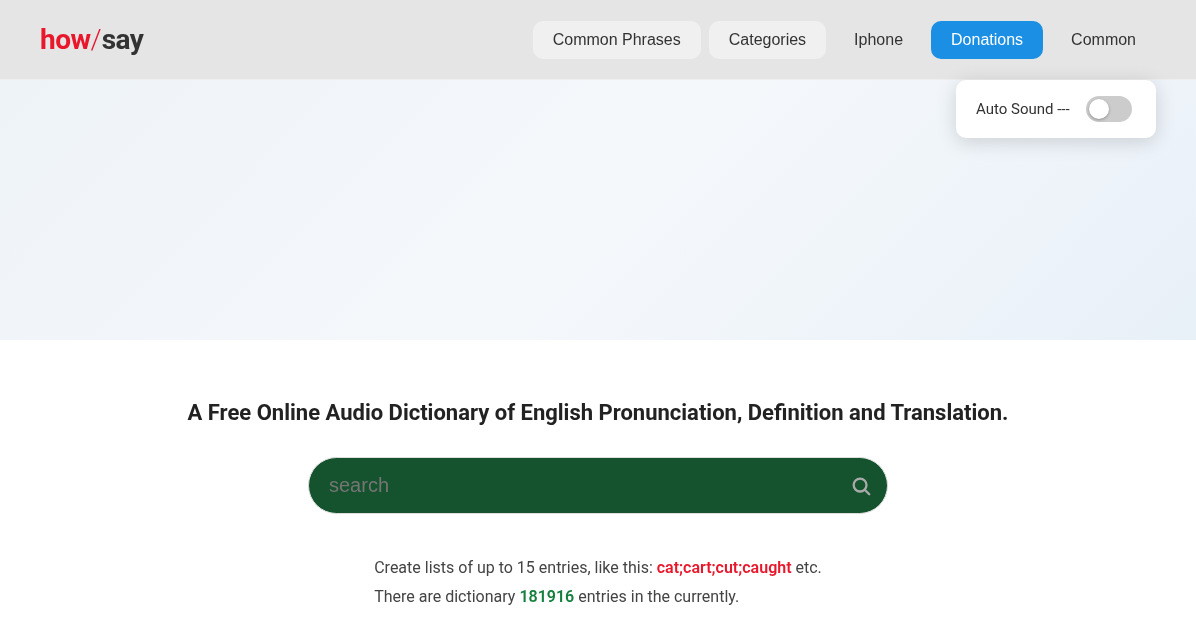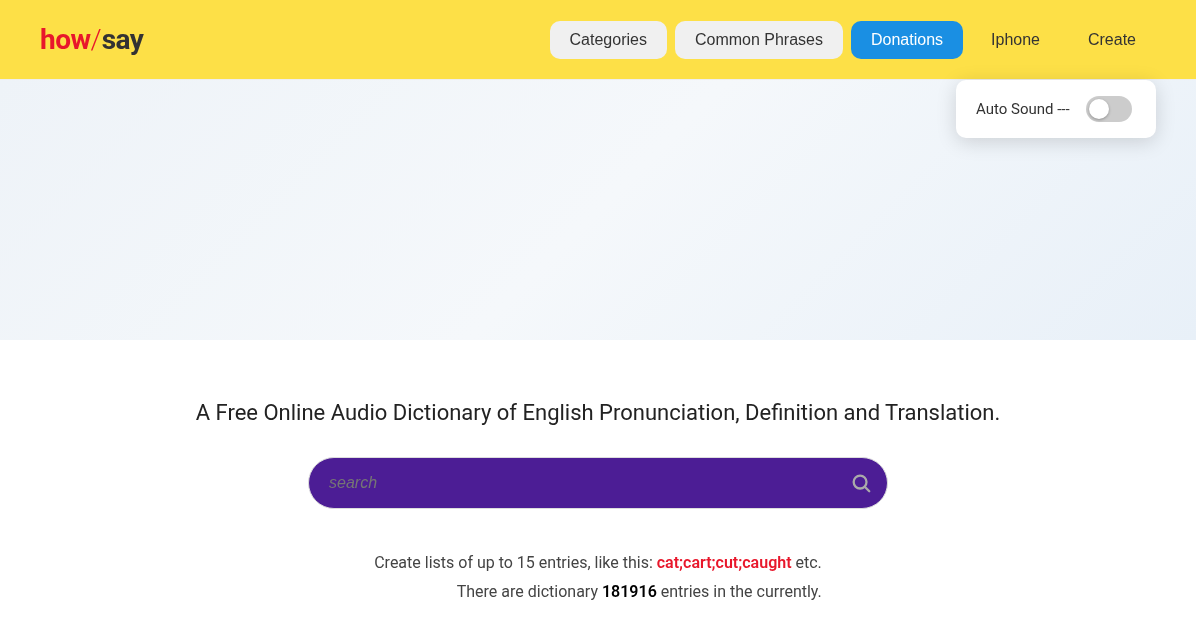--- a/index.html
+++ b/index.html
@@ -15,21 +15,21 @@
       min-height: 628px;
     }
 
     
     .header {
       display: flex;
       align-items: center;
       justify-content: space-between;
       padding: 0 40px;
       height: 80px;
-      background: #fde047;
+      background: #e5e5e5;
       border-bottom: 1px solid #eee;
       position: relative;
       z-index: 10;
     }
 
     .logo {
       display: flex;
       align-items: center;
     }
 
@@ -155,87 +155,86 @@
       display: flex;
       flex-direction: column;
       align-items: center;
     }
 
     .tagline {
       font-size: 22px;
       color: #222;
       text-align: left;
       margin-bottom: 32px;
-      font-weight: 400;
+      font-weight: 700;
     }
 
     .search-container {
       width: 580px;
       position: relative;
       margin-bottom: 40px;
     }
 
     .search-input {
       width: 100%;
       padding: 16px 50px 16px 20px;
       border: 1.5px solid #ddd;
       border-radius: 30px;
-      font-size: 16px;
+      font-size: 20px;
       color: #999;
       outline: none;
-      background: #4c1d95;
-      font-style: italic;
+      background: #14532d;
     }
 
     .search-icon-btn {
       position: absolute;
       right: 16px;
       top: 50%;
       transform: translateY(-50%);
       background: none;
       border: none;
       cursor: pointer;
       color: #999;
       display: flex;
       align-items: center;
     }
 
     .hint-text {
       font-size: 16px;
       color: #444;
-      text-align: right;
+      text-align: left;
       line-height: 1.8;
     }
 
     .hint-example {
       color: #e8172b;
       font-weight: 600;
     }
 
     .hint-count {
-      color: #000000;
+      color: #15803d;
       font-weight: 600;
     }
   </style>
 </head>
 <body>
 
 <header class="header">
   <div class="logo">
     <span class="logo-how">how</span>
       <span class="logo-slash">/</span>
       <span class="logo-say">say</span>
   </div>
 
   <nav class="nav">
+    <button class="nav-btn nav-btn-outline">Common Phrases</button>
     <button class="nav-btn nav-btn-outline">Categories</button>
-    <button class="nav-btn nav-btn-outline">Common Phrases</button>
+    <button class="nav-btn nav-btn-plain">Iphone</button>
     <button class="nav-btn nav-btn-active">Donations</button>
-    <button class="nav-btn nav-btn-plain">Iphone</button>
-    <button class="nav-btn nav-btn-plain">Create</button>
+    <button class="nav-btn nav-btn-plain">Common</button>
   </nav>
 
   <div class="auto-sound-panel">
     <span class="auto-sound-label">Auto Sound ---</span>
     <div class="toggle-switch">
       <div class="toggle-track">
         <div class="toggle-thumb"></div>
       </div>
     </div>
   </div>

